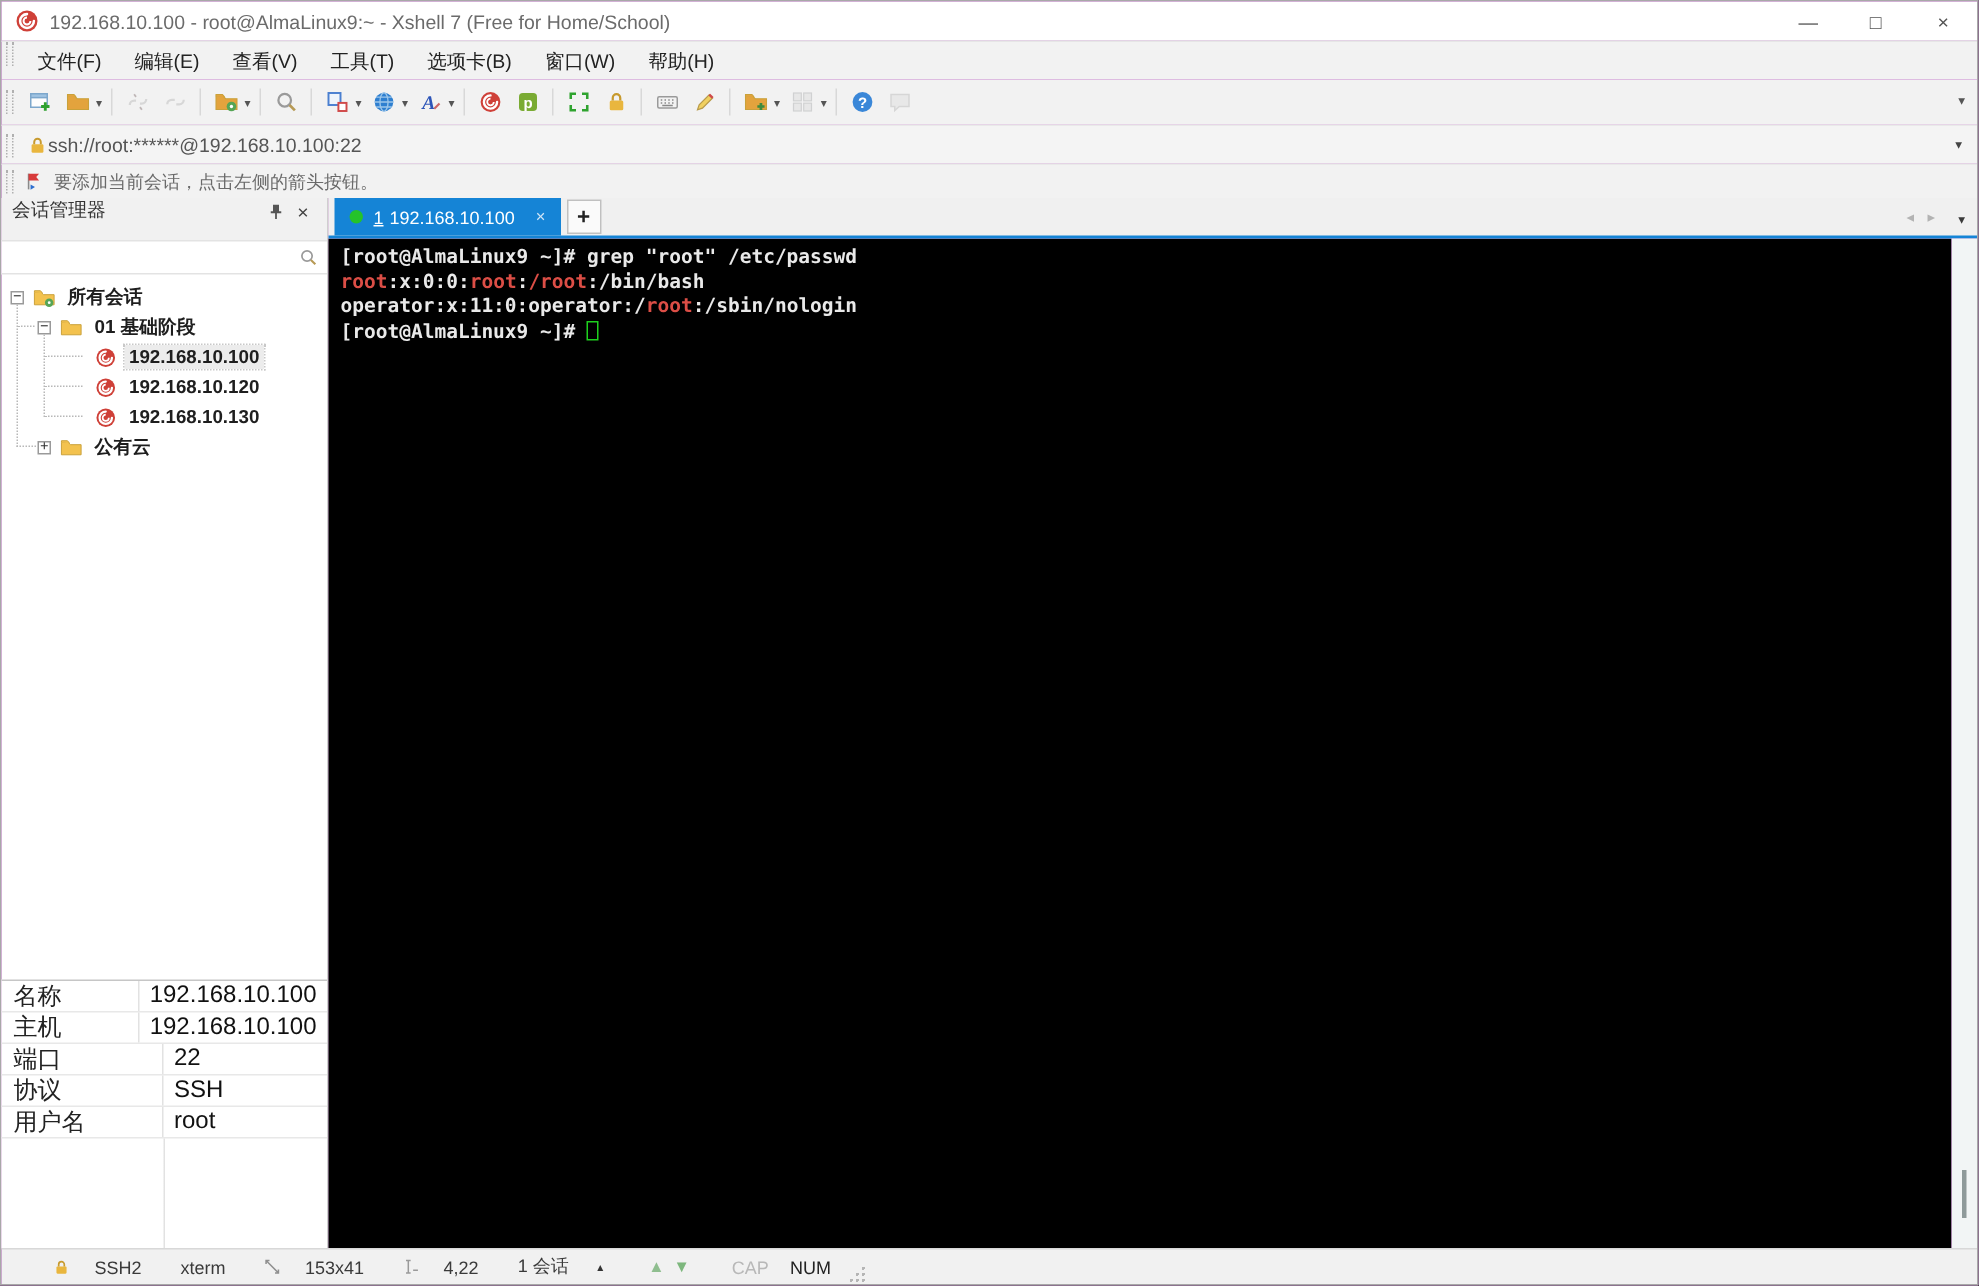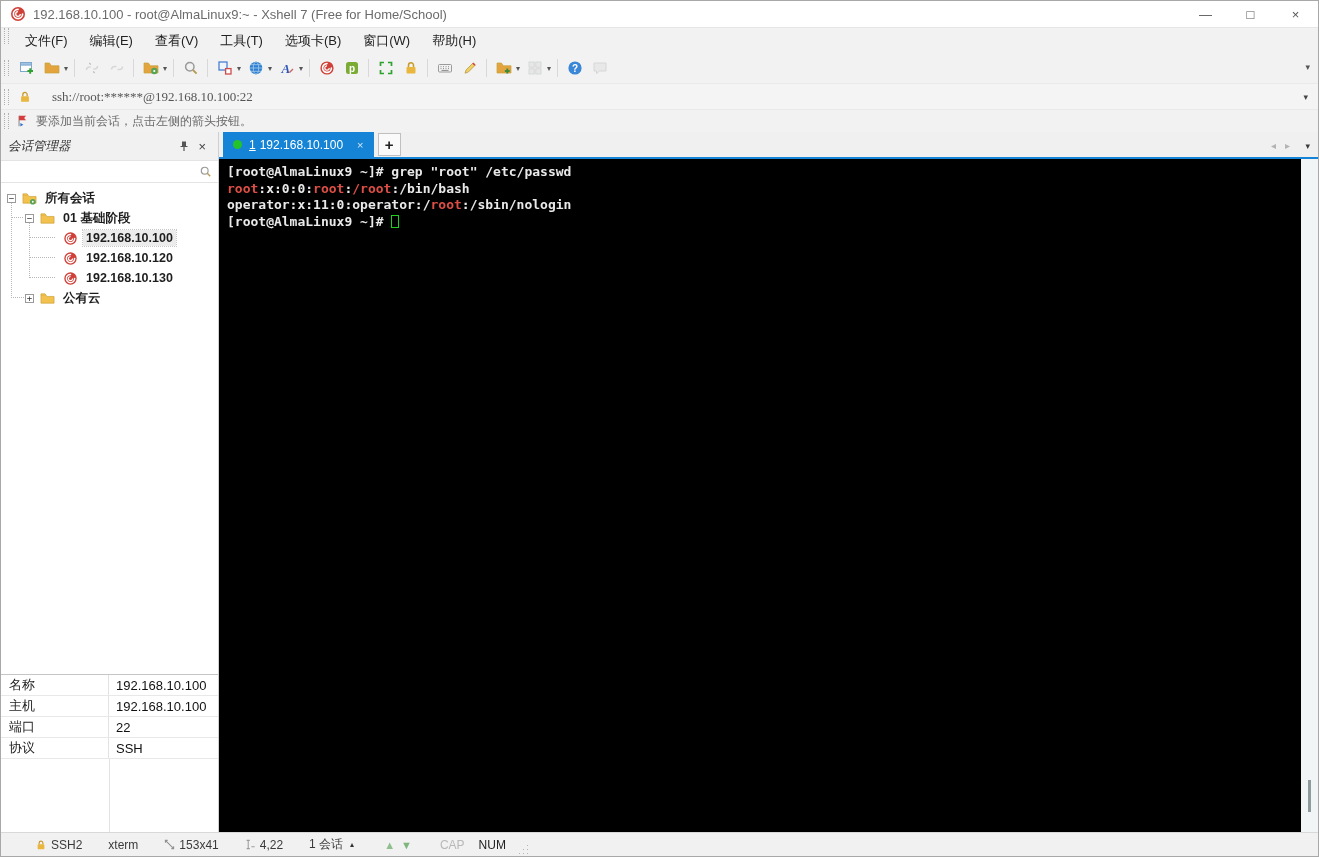--- a/index.html
+++ b/index.html
@@ -19,45 +19,45 @@
   .menu-item { padding:0 11px; height:100%; display:flex; align-items:center; color:#222; }
 
   .toolbar { height:30px; background:#f2f2f2; display:flex; align-items:center; flex:0 0 auto; position:relative; }
   .tbtn { width:25px; height:24px; display:flex; align-items:center; justify-content:center; border-radius:2px; flex:0 0 auto; }
   .tbtn.disabled { opacity:.42; filter:grayscale(.85); }
   .tb-caret { font-size:8px; color:#555; margin:0 2px 0 0; }
   .tb-sep { width:1px; height:18px; background:#d8d8d8; margin:0 4px; }
   .toolbar-overflow { position:absolute; right:8px; top:9px; color:#555; font-size:9px; }
 
   .addressbar { height:26px; background:#f4f4f4; display:flex; align-items:center; border-top:1px solid #e9e9e9; flex:0 0 auto; }
-  .addressbar .url { color:#555; margin-left:20px; flex:1;font-family:Liberation Serif, serif; }
+  .addressbar .url { color:#555; margin-left:0; flex:1; }
   .ab-caret { color:#444; font-size:9px; margin-right:10px; }
 
   .infobar { height:23px; background:#f2f2f2; border-top:1px solid #e9e9e9; display:flex; align-items:center; font-size:12px; color:#6a6a6a; flex:0 0 auto; }
   .infobar .msg { margin-left:6px; }
 
   
   .main { flex:1; display:flex; min-height:0; }
 
   .sidebar { width:218px; background:#ffffff; border-right:1px solid #cfcfcf; display:flex; flex-direction:column; flex:0 0 auto; }
-  .sb-header { height:28px; background:#f1f1f1; display:flex; align-items:center; padding:0 7px; font-size:12.5px; color:#333; flex:0 0 auto;font-style:italic; }
+  .sb-header { height:28px; background:#f1f1f1; display:flex; align-items:flex-start; padding:0 7px; font-size:12.5px; color:#333; flex:0 0 auto; }
   .sb-header .sb-title { flex:1; }
   .sb-hbtn { width:18px; height:18px; display:flex; align-items:center; justify-content:center; color:#444; font-size:13px; }
   .sb-search { height:23px; border-top:1px solid #e3e3e3; border-bottom:1px solid #e3e3e3; background:#fff; display:flex; align-items:center; padding:0 6px; flex:0 0 auto; }
   .sb-search input { flex:1; border:none; outline:none; font-size:12px; background:transparent; }
   .sb-tree { flex:1; position:relative; padding-top:5px; font-size:12.5px; color:#1e1e1e; overflow:hidden; }
   .tree-row { height:20px; display:flex; align-items:center; position:relative; }
   .expander { width:9px; height:9px; border:1px solid #9a9a9a; background:#fff; font-size:9px; line-height:7px; text-align:center; color:#333; flex:0 0 auto; z-index:2; font-family:"DejaVu Sans Mono",monospace; }
   .tree-icon { display:flex; align-items:center; margin:0 5px 0 6px; flex:0 0 auto; z-index:2; }
   .tree-label { white-space:nowrap; padding:1px 3px;font-weight:bold; }
   .tree-label.selected { background:#ececec; outline:1px dotted #c8c8c8; }
   .guide { position:absolute; border-color:#b8b8b8 !important; z-index:1; }
 
   .sb-props { flex:0 0 auto; border-top:1px solid #c6c6c6; background:#fff; }
-  .prop-row { height:21px; display:flex; border-bottom:1px solid #e8e8e8; font-size:13px; }
+  .prop-row { height:21px; display:flex; border-bottom:1px solid #e8e8e8; font-size:16px; }
   .prop-label { width:108px; padding:0 8px; border-right:1px solid #e2e2e2; display:flex; align-items:center; color:#222; }
   .prop-value { flex:1; padding:0 7px; display:flex; align-items:center; color:#111; }
   .prop-filler { height:73px; background:linear-gradient(#e2e2e2,#e2e2e2) 108px 0 / 1px 100% no-repeat; }
 
   .content { flex:1; display:flex; flex-direction:column; min-width:0; }
   .tabstrip { height:27px; background:#f0f0f0; display:flex; align-items:flex-end; border-bottom:2px solid #1584d6; position:relative; flex:0 0 auto; }
   .tab { height:25px; background:#1584d6; color:#fff; display:flex; align-items:center; padding:0 10px; margin-left:4px; font-size:12px; white-space:nowrap; }
   .tab-dot { width:9px; height:9px; border-radius:50%; margin-right:7px; }
   .tab-index { text-decoration:underline; margin-right:4px; }
   .tab-close { color:#d2e6f7; margin-left:14px; font-size:11px; }
@@ -68,21 +68,21 @@
   .term-wrap { flex:1; display:flex; min-height:0; }
   .terminal { flex:1; background:#000; padding:5px 0 0 8px; font-family:"DejaVu Sans Mono",monospace; font-weight:bold; font-size:13px; line-height:16.5px; color:#e9e9e9; white-space:pre; overflow:hidden; }
   .seg-red { color:#dc4e46; }
   .cursor { display:inline-block; width:8px; height:13px; border:1px solid #1ed01e; vertical-align:-2px; }
   .term-scroll { width:17px; background:#f2f5f5; position:relative; flex:0 0 auto; }
   .term-thumb { position:absolute; left:7px; bottom:20px; width:3px; height:32px; background:#8f9a9a; }
 
   
   .statusbar { height:24px; background:#f1f1f1; border-top:1px solid #d8d8d8; display:flex; align-items:center; font-size:12px; color:#3a3a3a; padding:0 6px 0 8px; flex:0 0 auto; }
   .sb-left { flex:1; color:#333; }
-  .sb-item { display:flex; align-items:center; gap:4px; margin-left:26px; white-space:nowrap; }
+  .sb-item { display:flex; align-items:center; gap:16px; margin-left:26px; white-space:nowrap; }
   .sb-arrows { display:flex; gap:6px; margin-left:30px; }
   .sb-arrow-up { color:#8fbe8f; font-size:11px; }
   .sb-arrow-dn { color:#7db77d; font-size:11px; }
   .cap { color:#b8b8b8; margin-left:28px; }
   .num { color:#222; margin-left:14px; }
   .grip-corner { width:14px; height:14px; margin-left:10px; align-self:flex-end;
     background:
       radial-gradient(circle 1px, #b5b5b5 99%, transparent) 10px 10px/3px 3px no-repeat,
       radial-gradient(circle 1px, #b5b5b5 99%, transparent) 10px 6px/3px 3px no-repeat,
       radial-gradient(circle 1px, #b5b5b5 99%, transparent) 6px 10px/3px 3px no-repeat,
@@ -439,20 +439,24 @@
             <div class="prop-label">主机</div>
             <div class="prop-value">192.168.10.100</div>
           </div>
           <div class="prop-row">
             <div class="prop-label">端口</div>
             <div class="prop-value">22</div>
           </div>
           <div class="prop-row">
             <div class="prop-label">协议</div>
             <div class="prop-value">SSH</div>
+          </div>
+          <div class="prop-row">
+            <div class="prop-label">用户名</div>
+            <div class="prop-value">root</div>
           </div>
           <div class="prop-filler"></div>
         </div>
     </div>
 
     <div class="content">
       <div class="tabstrip" style="border-bottom-color: rgb(21, 132, 214);">
         <div class="tab" style="background: rgb(21, 132, 214);">
           <span class="tab-dot" style="background: rgb(37, 195, 42);"></span>
           <span class="tab-index">1</span>

